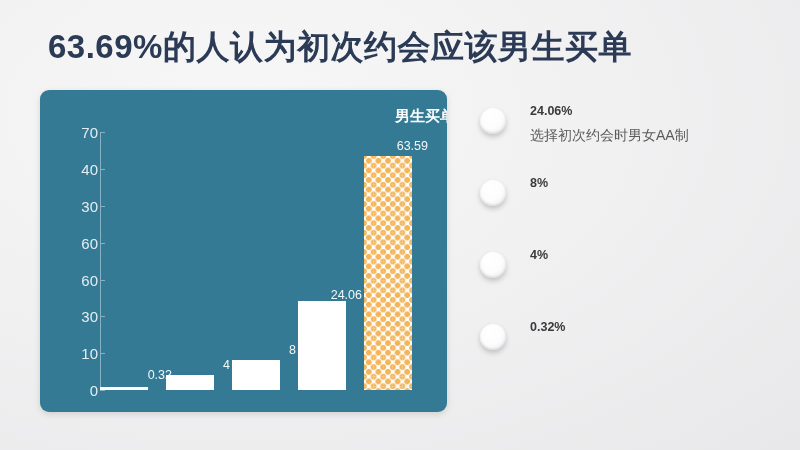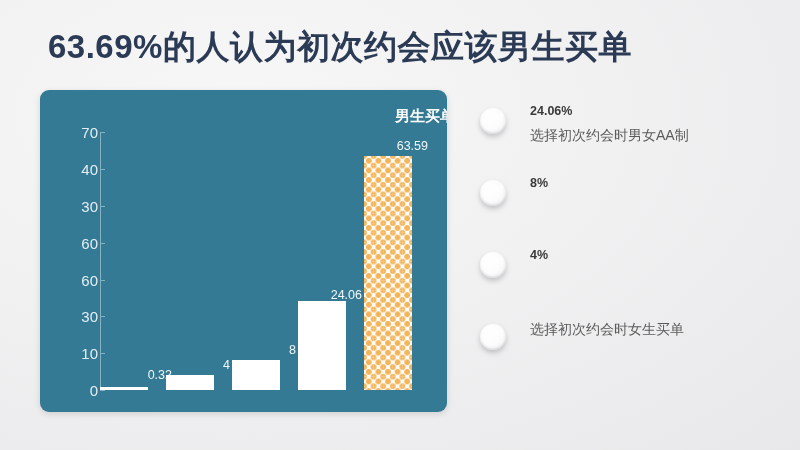--- a/index.html
+++ b/index.html
@@ -218,18 +218,18 @@
       <div class="legend-pct">8%</div>
     </div>
 
     <div class="legend-item">
       <span class="bullet"></span>
       <div class="legend-pct">4%</div>
     </div>
 
     <div class="legend-item">
       <span class="bullet"></span>
-      <div class="legend-desc">选择初次约会时女生买单</div>
+      <div class="legend-pct">0.32%</div>
     </div>
 
   </div>
 
 </div>
 
 </body></html>

